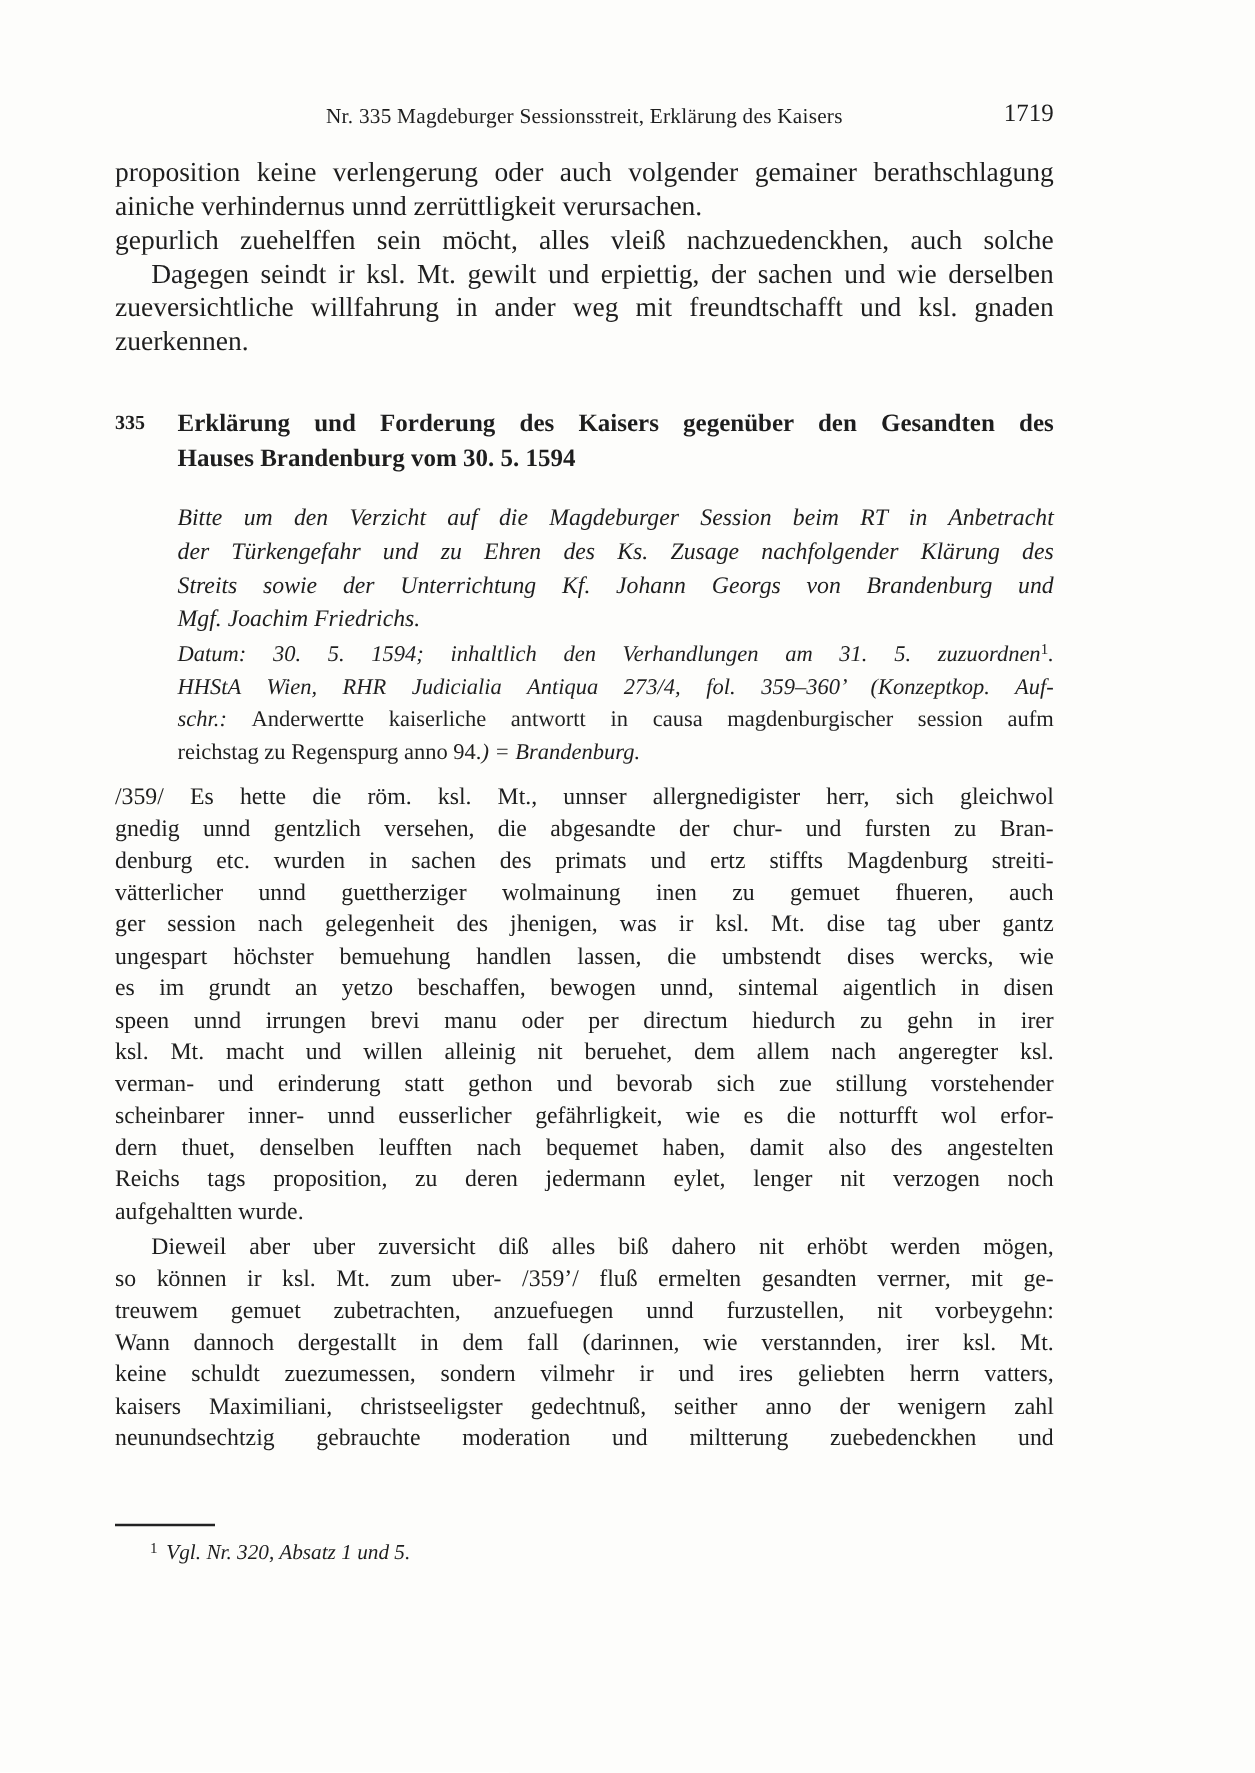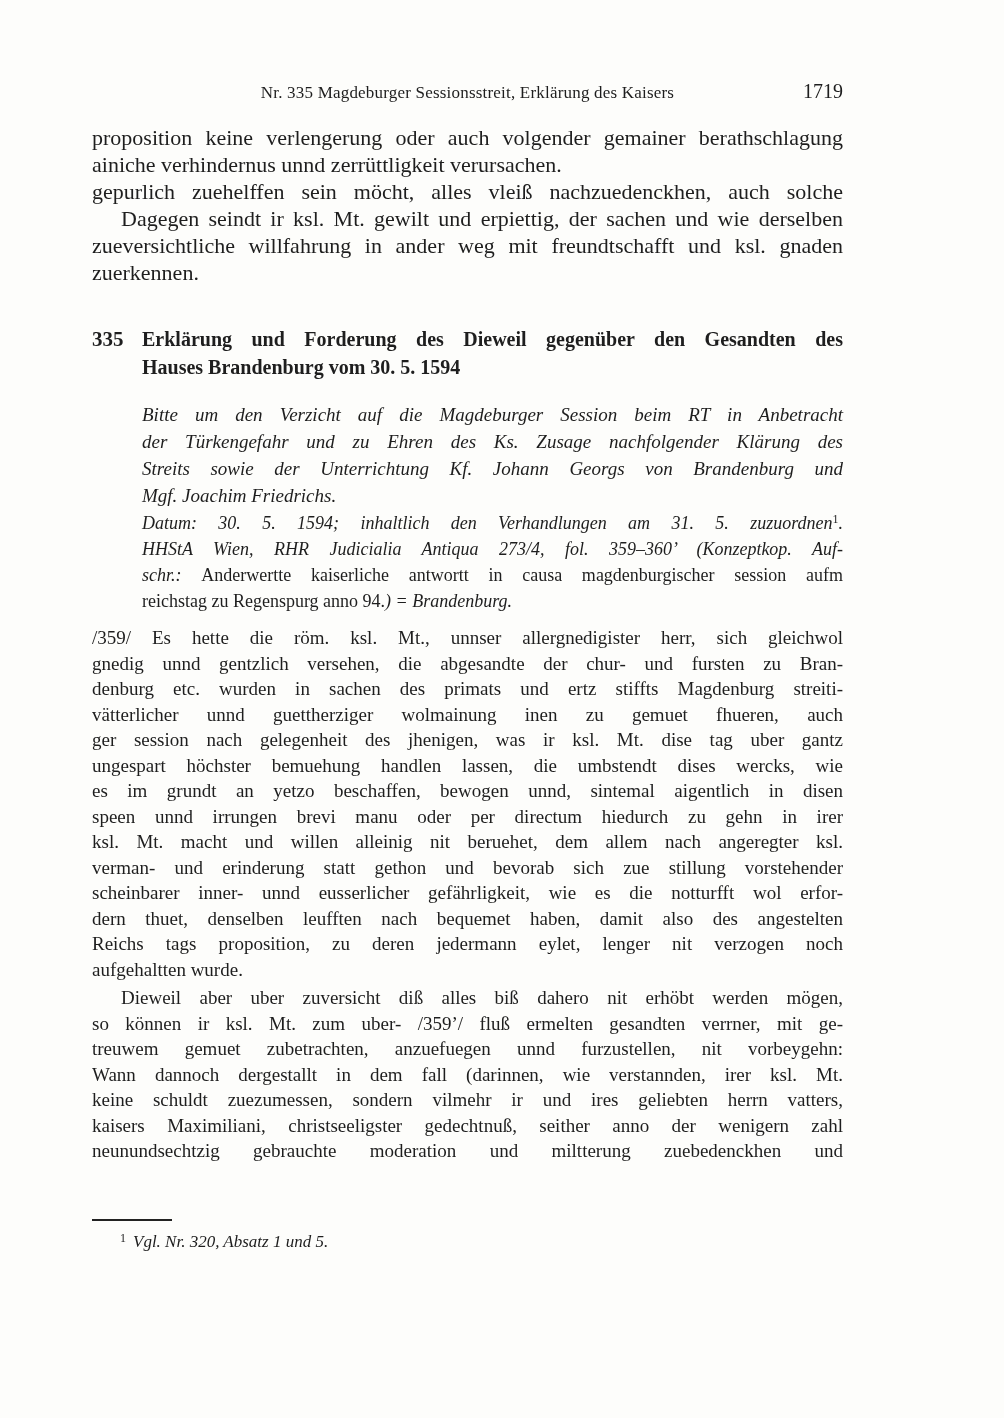--- a/index.html
+++ b/index.html
@@ -36,21 +36,21 @@
   }
 
   .intro-block { font-size: 22px; line-height: 27px; }
   .intro1 { top: 124px; }
   .intro2 { top: 178px; }
 
   .entry-number {
     position: absolute;
     left: 92px;
     top: 325px;
-    font-size: 21px;
+    font-size: 16px;
     font-weight: bold;
     line-height: 28px;
   }
   .entry-title {
     top: 325px;
     font-size: 20px;
     font-weight: bold;
     line-height: 28px;
   }
 
@@ -116,21 +116,21 @@
 
   <div class="col intro-block intro2">
     <div class="ln">gepurlich zuehelffen sein möcht, alles vleiß nachzuedenckhen, auch solche</div>
     <div class="ln fi">Dagegen seindt ir ksl. Mt. gewilt und erpiettig, der sachen und wie derselben</div>
     <div class="ln">zueversichtliche willfahrung in ander weg mit freundtschafft und ksl. gnaden</div>
     <div class="lnl">zuerkennen.</div>
   </div>
 
   <div class="entry-number">335</div>
   <div class="ind entry-title">
-    <div class="ln">Erklärung und Forderung des Dieweil gegenüber den Gesandten des</div>
+    <div class="ln">Erklärung und Forderung des Kaisers gegenüber den Gesandten des</div>
     <div class="lnl">Hauses Brandenburg vom 30. 5. 1594</div>
   </div>
 
   <div class="ind regest">
     <div class="ln">Bitte um den Verzicht auf die Magdeburger Session beim RT in Anbetracht</div>
     <div class="ln">der Türkengefahr und zu Ehren des Ks. Zusage nachfolgender Klärung des</div>
     <div class="ln">Streits sowie der Unterrichtung Kf. Johann Georgs von Brandenburg und</div>
     <div class="lnl">Mgf. Joachim Friedrichs.</div>
   </div>
 

